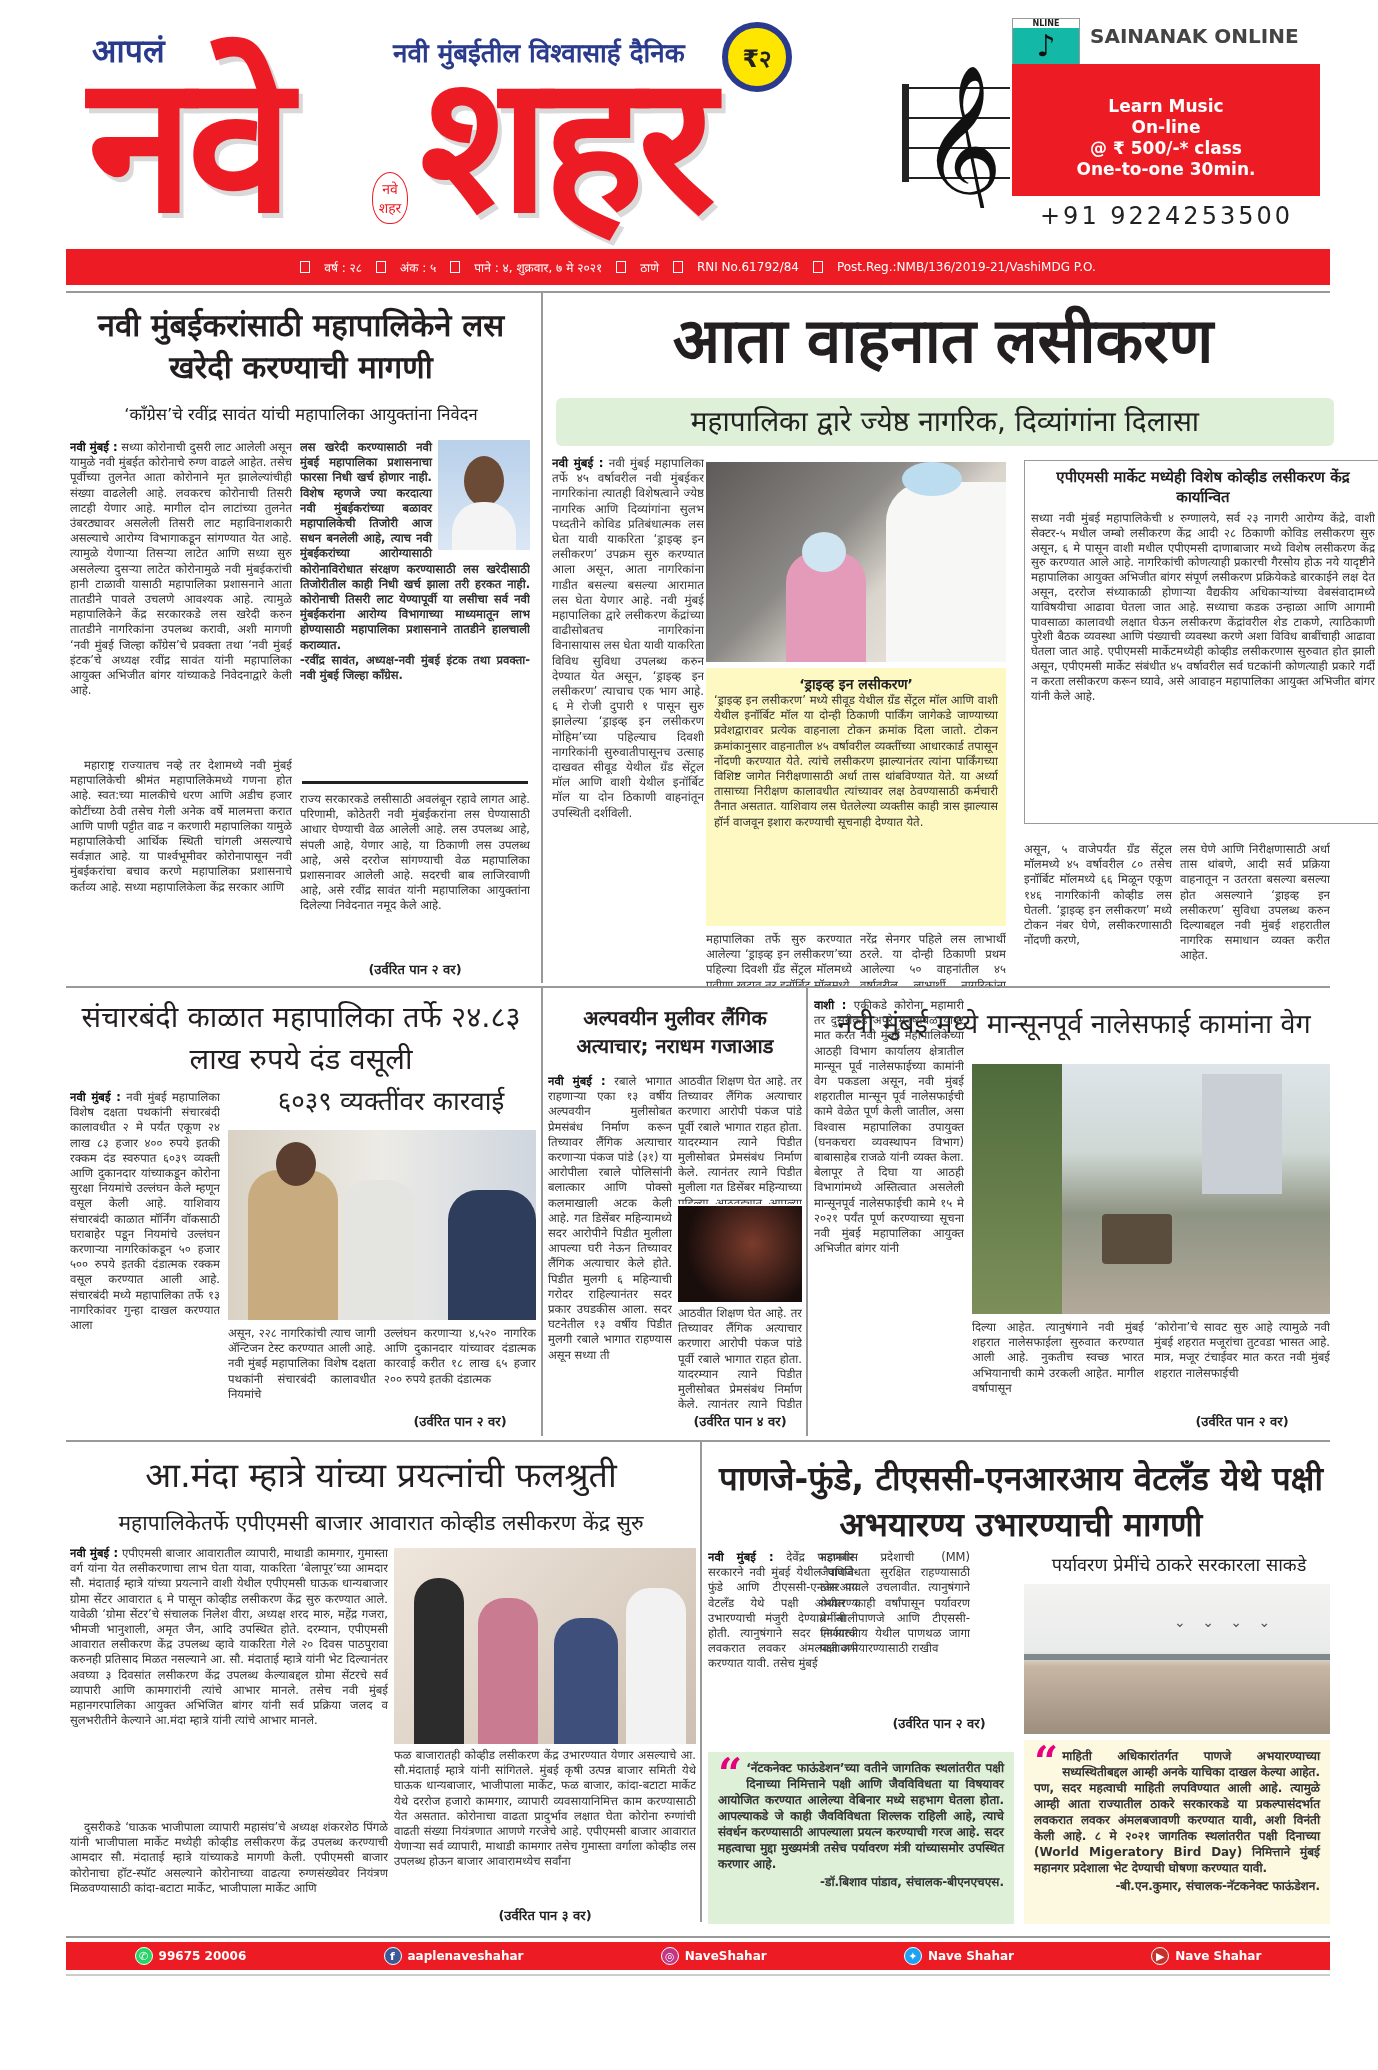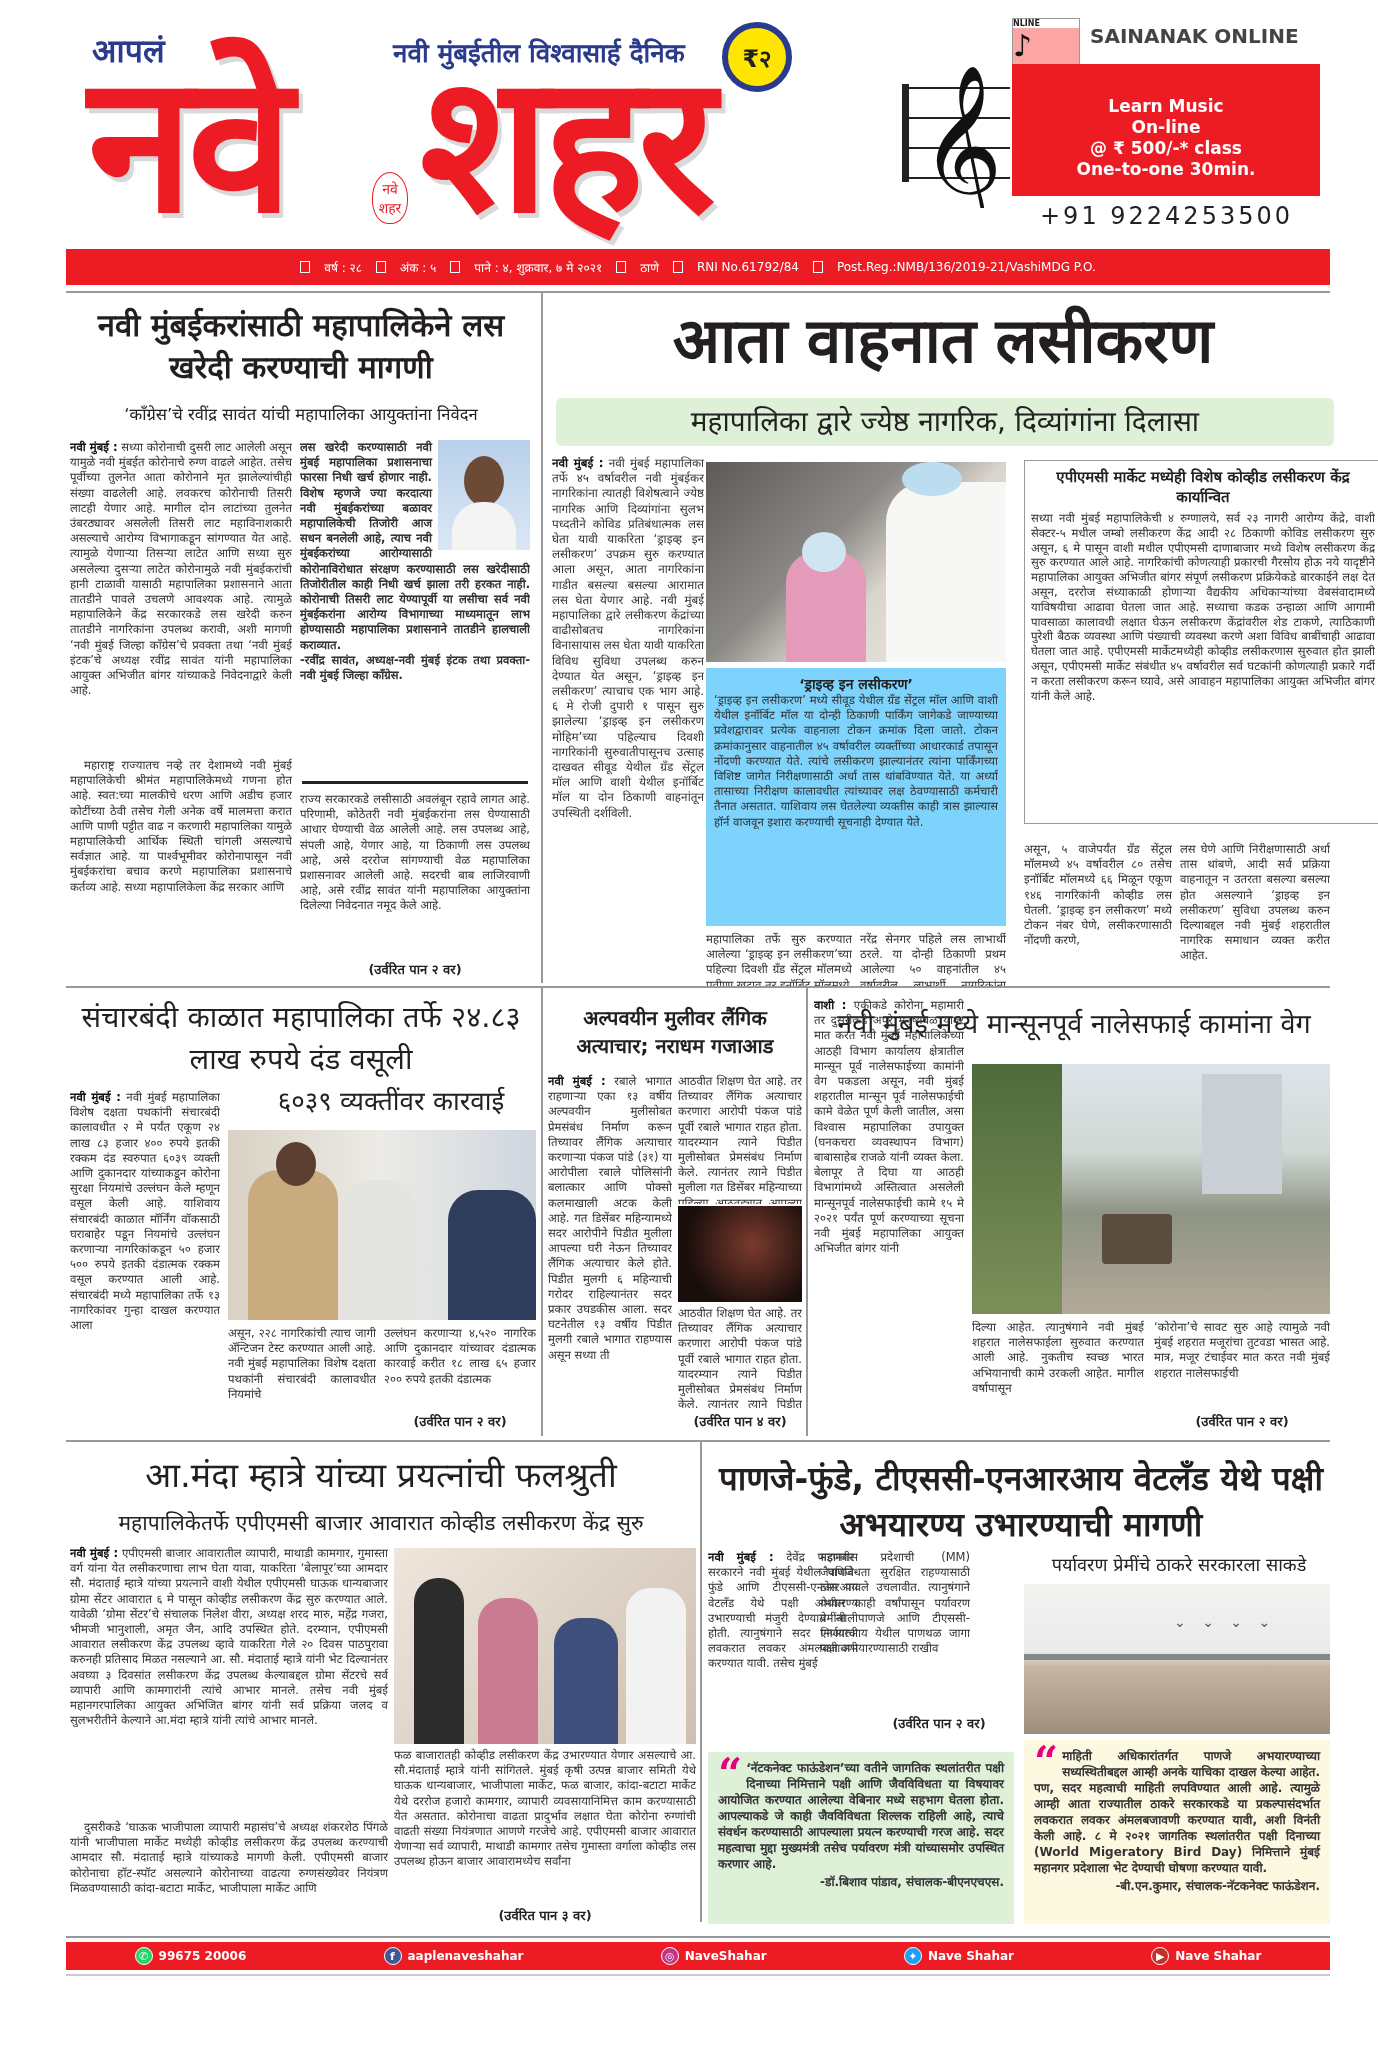--- a/index.html
+++ b/index.html
@@ -39,21 +39,21 @@
       <g stroke="#222" stroke-width="2">
           <line x1="5" y1="30" x2="110" y2="30"></line>
           <line x1="5" y1="60" x2="110" y2="60"></line>
           <line x1="5" y1="90" x2="110" y2="90"></line>
           <line x1="5" y1="120" x2="110" y2="120"></line>
         </g>
       <rect x="2" y="26" width="7" height="98" fill="#222"></rect>
       <text x="20" y="135" font-size="140" font-family="DejaVu Serif, serif" fill="#111">𝄞</text>
     </svg>
   </div>
-  <div class="abs" style="left:112px;top:0;width:68px;height:80px;background:#fca5a5;border:1px solid #999;font-size:8px;color:#fff;text-align:left;">
+  <div class="abs" style="left:112px;top:0;width:68px;height:80px;background:#14b8a6;border:1px solid #999;font-size:8px;color:#fff;text-align:center;">
     <div style="background:#fff;color:#222;font-weight:bold;">NLINE</div>
     <div style="height:42px;"><span style="font-size:30px;color:#111;">♪</span></div>
     <div style="background:#fff;color:#ed1c24;font-weight:bold;">SAI NANAK</div>
     <div style="background:#fff;color:#222;">9224253500</div>
   </div>
   <div class="abs" style="left:190px;top:6px;font-size:20px;font-weight:bold;color:#444;">SAINANAK ONLINE</div>
   <div class="abs ad" style="left:112px;top:46px;width:308px;height:132px;padding-top:32px;font-size:17px;line-height:21px;">
     <div>Learn Music</div>
     <div>On-line</div>
     <div>@ ₹ 500/-* class</div>
@@ -101,21 +101,21 @@
 <div class="abs" style="left:556px;top:398px;width:778px;height:48px;background:#dff0d8;font-size:28px;line-height:48px;text-align:center;color:#222;border-radius:6px;">महापालिका द्वारे ज्येष्ठ नागरिक, दिव्यांगांना दिलासा</div>
 <div class="abs body-text" style="left:552px;top:456px;width:152px;height:530px;font-size:11.8px;">
   <b>नवी मुंबई :</b> <span>नवी मुंबई महापालिका तर्फे ४५ वर्षावरील नवी मुंबईकर नागरिकांना त्यातही विशेषत्वाने ज्येष्ठ नागरिक आणि दिव्यांगांना सुलभ पध्दतीने कोविड प्रतिबंधात्मक लस घेता यावी याकरिता ‘ड्राइव्ह इन लसीकरण’ उपक्रम सुरु करण्यात आला असून, आता नागरिकांना गाडीत बसल्या बसल्या आरामात लस घेता येणार आहे. नवी मुंबई महापालिका द्वारे लसीकरण केंद्रांच्या वाढीसोबतच नागरिकांना विनासायास लस घेता यावी याकरिता विविध सुविधा उपलब्ध करुन देण्यात येत असून, ‘ड्राइव्ह इन लसीकरण’ त्याचाच एक भाग आहे. ६ मे रोजी दुपारी १ पासून सुरु झालेल्या ‘ड्राइव्ह इन लसीकरण मोहिम’च्या पहिल्याच दिवशी नागरिकांनी सुरुवातीपासूनच उत्साह दाखवत सीवूड येथील ग्रँड सेंट्रल मॉल आणि वाशी येथील इनॉर्बिट मॉल या दोन ठिकाणी वाहनांतून उपस्थिती दर्शविली.</span>
 </div>
 <div class="abs photo" style="left:706px;top:462px;width:300px;height:200px;background:linear-gradient(135deg,#5d5a58 0%,#8b8985 40%,#d9d4cc 60%,#f2f0ea 100%);">
   <div style="position:absolute;left:80px;top:90px;width:80px;height:110px;background:#e39bb9;border-radius:30px 30px 0 0;"></div>
   <div style="position:absolute;left:96px;top:70px;width:44px;height:40px;background:#cfe6f2;border-radius:50%;"></div>
   <div style="position:absolute;left:180px;top:20px;width:120px;height:180px;background:#f7f7f5;border-radius:40px 0 0 0;"></div>
   <div style="position:absolute;left:196px;top:0;width:60px;height:34px;background:#bcdcf0;border-radius:50%;"></div>
 </div>
-<div class="abs" style="left:706px;top:668px;width:300px;height:258px;background:#7dd3fc;padding:6px 8px;">
+<div class="abs" style="left:706px;top:668px;width:300px;height:258px;background:#fef9c3;padding:6px 8px;">
   <div style="font-size:14px;font-weight:bold;text-align:center;">‘ड्राइव्ह इन लसीकरण’</div>
   <div class="body-text" style="height:230px;">‘ड्राइव्ह इन लसीकरण’ मध्ये सीवूड येथील ग्रँड सेंट्रल मॉल आणि वाशी येथील इनॉर्बिट मॉल या दोन्ही ठिकाणी पार्किंग जागेकडे जाण्याच्या प्रवेशद्वारावर प्रत्येक वाहनाला टोकन क्रमांक दिला जातो. टोकन क्रमांकानुसार वाहनातील ४५ वर्षावरील व्यक्तींच्या आधारकार्ड तपासून नोंदणी करण्यात येते. त्यांचे लसीकरण झाल्यानंतर त्यांना पार्किंगच्या विशिष्ट जागेत निरीक्षणासाठी अर्धा तास थांबविण्यात येते. या अर्ध्या तासाच्या निरीक्षण कालावधीत त्यांच्यावर लक्ष ठेवण्यासाठी कर्मचारी तैनात असतात. याशिवाय लस घेतलेल्या व्यक्तीस काही त्रास झाल्यास हॉर्न वाजवून इशारा करण्याची सूचनाही देण्यात येते.</div>
 </div>
 <div class="abs body-text" style="left:706px;top:932px;width:146px;height:54px;">महापालिका तर्फे सुरु करण्यात आलेल्या ‘ड्राइव्ह इन लसीकरण’च्या पहिल्या दिवशी ग्रँड सेंट्रल मॉलमध्ये प्रवीणा खटाव तर इनॉर्बिट मॉलमध्ये</div>
 <div class="abs body-text" style="left:860px;top:932px;width:146px;height:54px;">नरेंद्र सेनगर पहिले लस लाभार्थी ठरले. या दोन्ही ठिकाणी प्रथम आलेल्या ५० वाहनांतील ४५ वर्षावरील लाभार्थी नागरिकांना लसीकरण करण्यात आले</div>
 
 <div class="abs" style="left:1024px;top:460px;width:358px;height:364px;border:1.5px solid #999;padding:6px;">
   <div class="hl" style="font-size:15px;line-height:20px;margin-bottom:4px;">एपीएमसी मार्केट मध्येही विशेष कोव्हीड लसीकरण केंद्र कार्यान्वित</div>
   <div class="body-text" style="height:305px;font-size:11.5px;line-height:14.8px;">सध्या नवी मुंबई महापालिकेची ४ रुग्णालये, सर्व २३ नागरी आरोग्य केंद्रे, वाशी सेक्टर-५ मधील जम्बो लसीकरण केंद्र आदी २८ ठिकाणी कोविड लसीकरण सुरु असून, ६ मे पासून वाशी मधील एपीएमसी दाणाबाजार मध्ये विशेष लसीकरण केंद्र सुरु करण्यात आले आहे. नागरिकांची कोणत्याही प्रकारची गैरसोय होऊ नये यादृष्टीने महापालिका आयुक्त अभिजीत बांगर संपूर्ण लसीकरण प्रक्रियेकडे बारकाईने लक्ष देत असून, दररोज संध्याकाळी होणाऱ्या वैद्यकीय अधिकाऱ्यांच्या वेबसंवादामध्ये याविषयीचा आढावा घेतला जात आहे. सध्याचा कडक उन्हाळा आणि आगामी पावसाळा कालावधी लक्षात घेऊन लसीकरण केंद्रांवरील शेड टाकणे, त्याठिकाणी पुरेशी बैठक व्यवस्था आणि पंख्याची व्यवस्था करणे अशा विविध बाबींचाही आढावा घेतला जात आहे. एपीएमसी मार्केटमध्येही कोव्हीड लसीकरणास सुरुवात होत झाली असून, एपीएमसी मार्केट संबंधीत ४५ वर्षावरील सर्व घटकांनी कोणत्याही प्रकारे गर्दी न करता लसीकरण करून घ्यावे, असे आवाहन महापालिका आयुक्त अभिजीत बांगर यांनी केले आहे.</div>
 </div>

